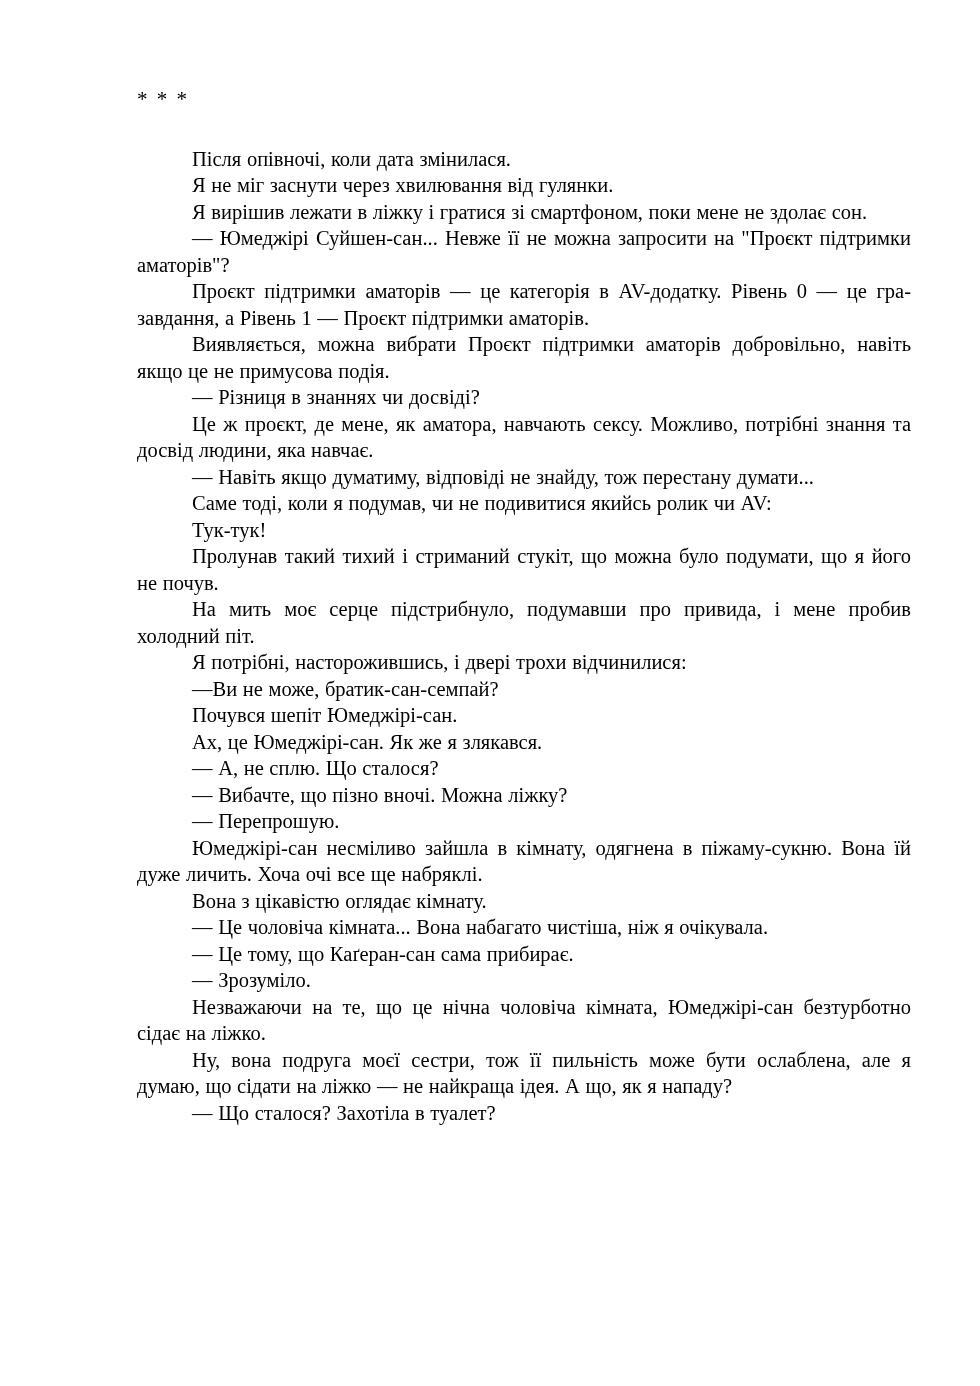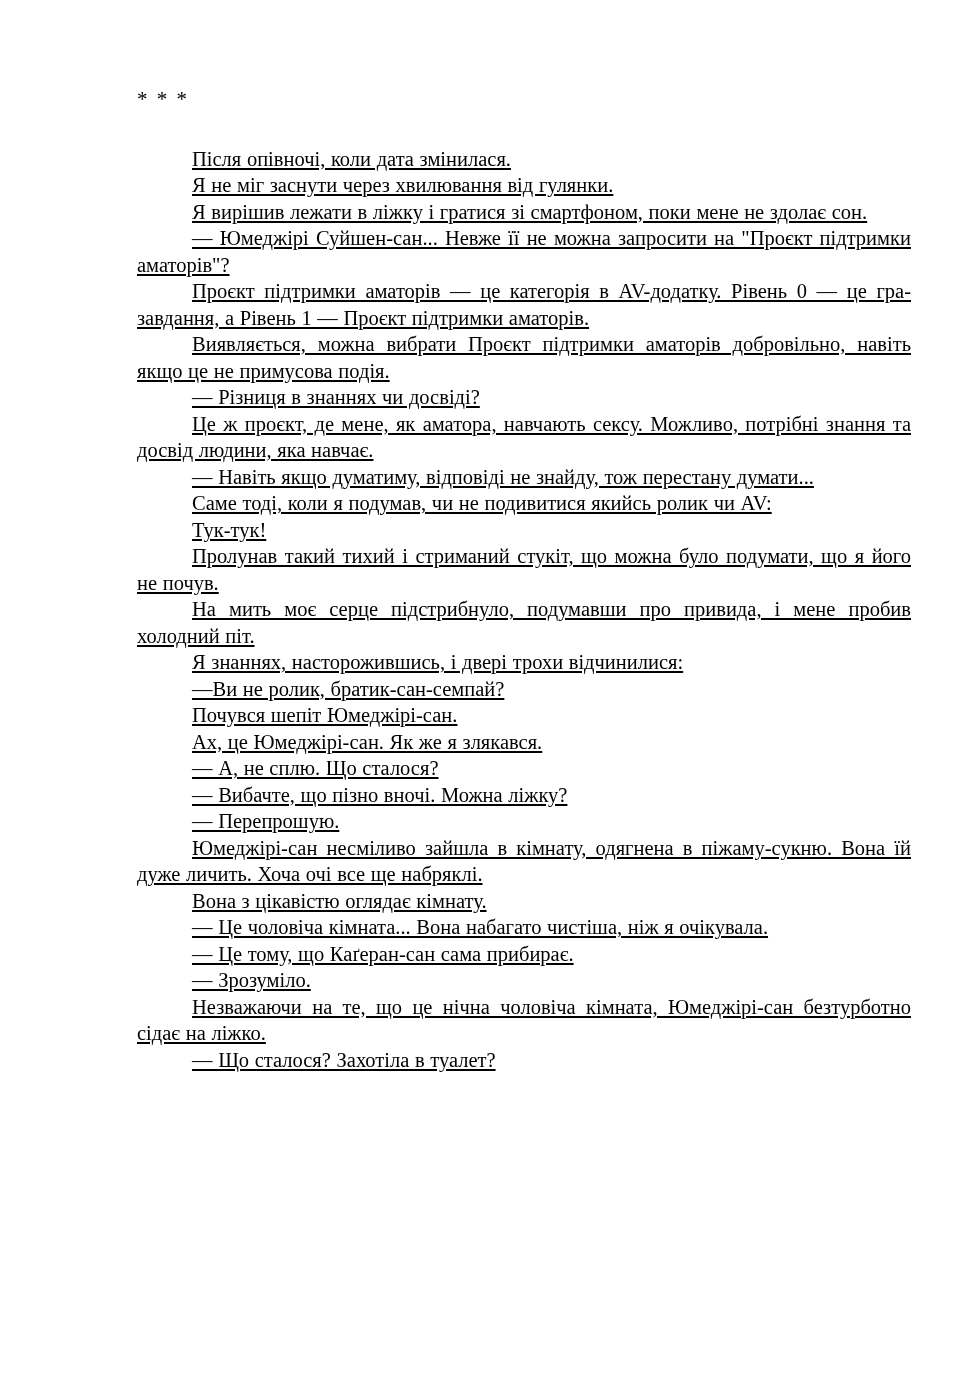--- a/index.html
+++ b/index.html
@@ -28,21 +28,20 @@
     font-size: 21px;
     letter-spacing: 2px;
     text-align: left;
   }
   .para {
     margin: 0;
     padding: 0;
     text-align: justify;
     text-indent: 55px;
     word-spacing: 0.5px;
-    text-decoration: underline;
   }
 </style>
 </head>
 <body>
 
 <div class="page">
   <div class="section-break">* * *</div>
   <div id="paragraphs">
       <p class="para">Після опівночі, коли дата змінилася.</p>
       <p class="para">Я не міг заснути через хвилювання від гулянки.</p>
@@ -50,28 +49,29 @@
       <p class="para">— Юмеджірі Суйшен-сан... Невже її не можна запросити на "Проєкт підтримки аматорів"?</p>
       <p class="para">Проєкт підтримки аматорів — це категорія в AV-додатку. Рівень 0 — це гра-завдання, а Рівень 1 — Проєкт підтримки аматорів.</p>
       <p class="para">Виявляється, можна вибрати Проєкт підтримки аматорів добровільно, навіть якщо це не примусова подія.</p>
       <p class="para">— Різниця в знаннях чи досвіді?</p>
       <p class="para">Це ж проєкт, де мене, як аматора, навчають сексу. Можливо, потрібні знання та досвід людини, яка навчає.</p>
       <p class="para">— Навіть якщо думатиму, відповіді не знайду, тож перестану думати...</p>
       <p class="para">Саме тоді, коли я подумав, чи не подивитися якийсь ролик чи AV:</p>
       <p class="para">Тук-тук!</p>
       <p class="para">Пролунав такий тихий і стриманий стукіт, що можна було подумати, що я його не почув.</p>
       <p class="para">На мить моє серце підстрибнуло, подумавши про привида, і мене пробив холодний піт.</p>
-      <p class="para">Я знаннях, насторожившись, і двері трохи відчинилися:</p>
-      <p class="para">—Ви не ролик, братик-сан-семпай?</p>
+      <p class="para">Я потрібні, насторожившись, і двері трохи відчинилися:</p>
+      <p class="para">—Ви не може, братик-сан-семпай?</p>
       <p class="para">Почувся шепіт Юмеджірі-сан.</p>
       <p class="para">Ах, це Юмеджірі-сан. Як же я злякався.</p>
       <p class="para">— А, не сплю. Що сталося?</p>
       <p class="para">— Вибачте, що пізно вночі. Можна ліжку?</p>
       <p class="para">— Перепрошую.</p>
       <p class="para">Юмеджірі-сан несміливо зайшла в кімнату, одягнена в піжаму-сукню. Вона їй дуже личить. Хоча очі все ще набряклі.</p>
       <p class="para">Вона з цікавістю оглядає кімнату.</p>
       <p class="para">— Це чоловіча кімната... Вона набагато чистіша, ніж я очікувала.</p>
       <p class="para">— Це тому, що Каґеран-сан сама прибирає.</p>
       <p class="para">— Зрозуміло.</p>
       <p class="para">Незважаючи на те, що це нічна чоловіча кімната, Юмеджірі-сан безтурботно сідає на ліжко.</p>
+      <p class="para">Ну, вона подруга моєї сестри, тож її пильність може бути ослаблена, але я думаю, що сідати на ліжко — не найкраща ідея. А що, як я нападу?</p>
       <p class="para">— Що сталося? Захотіла в туалет?</p>
     </div>
 </div>
 
 </body></html>

